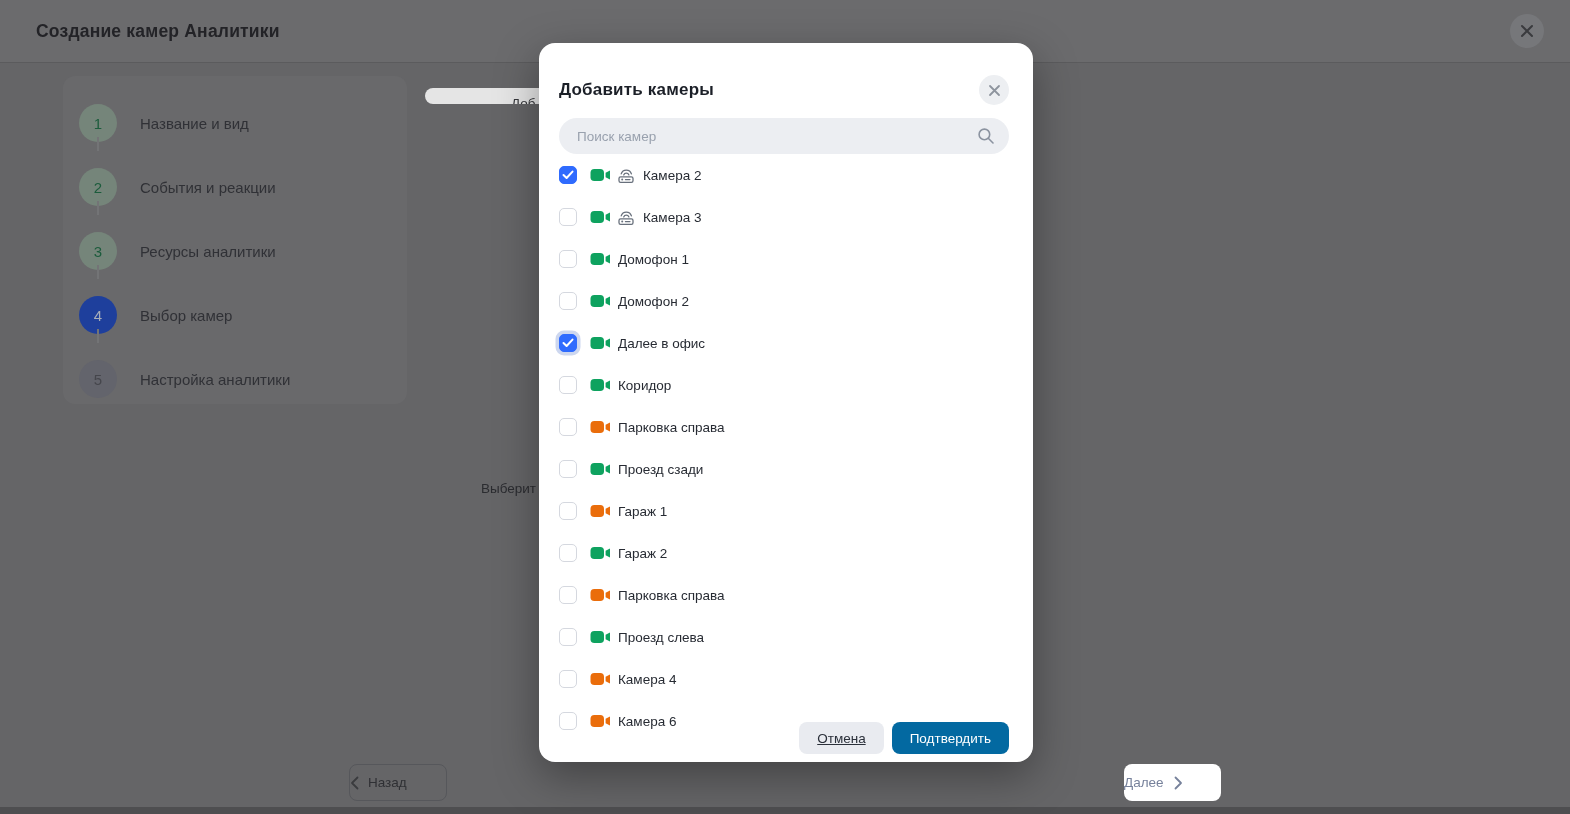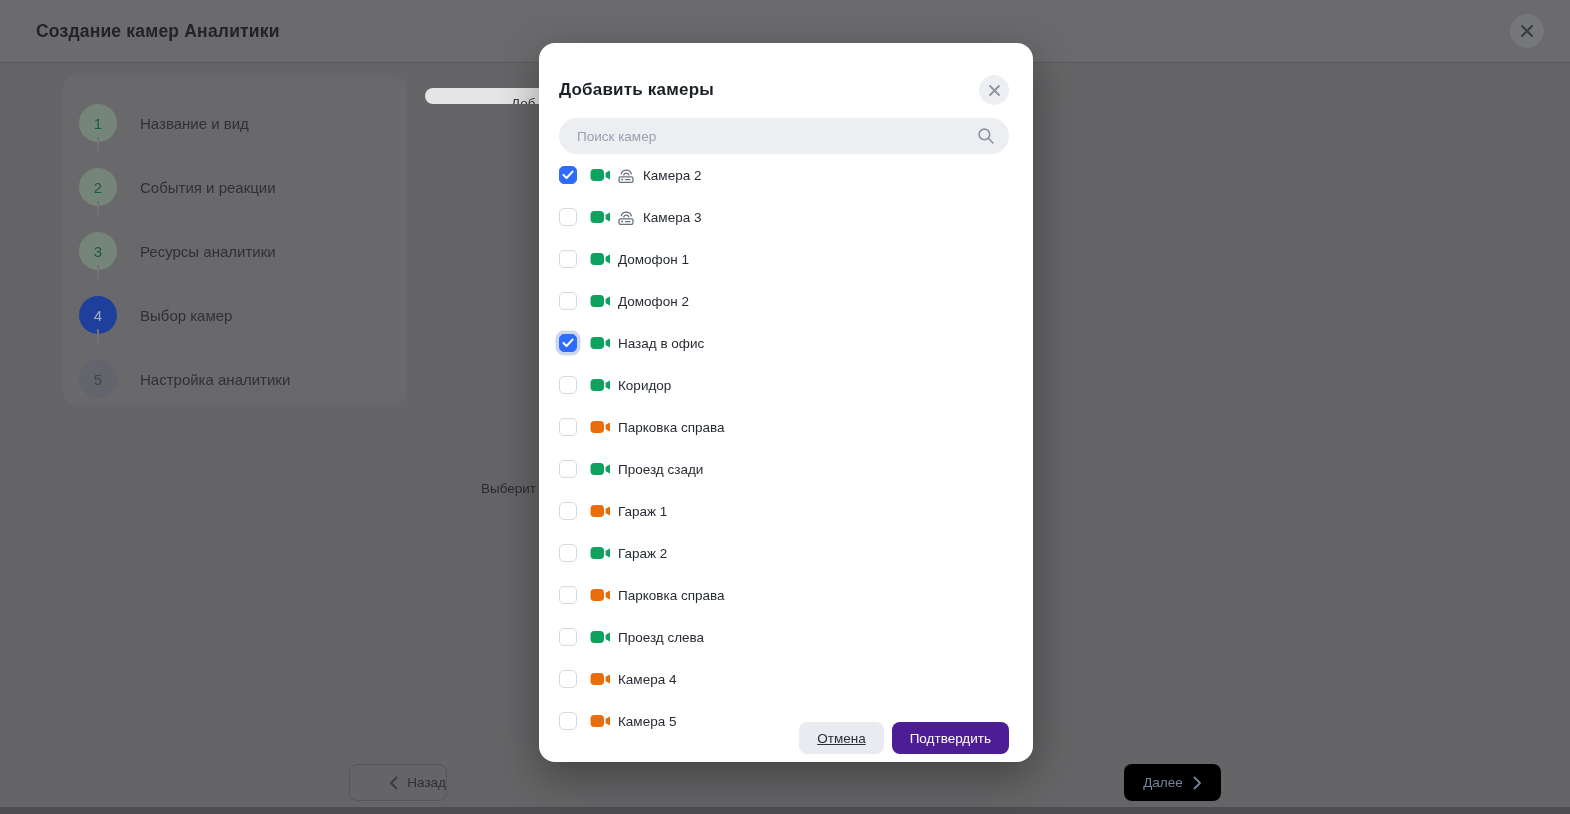--- a/index.html
+++ b/index.html
@@ -17,22 +17,22 @@
   .step:not(:last-child)::after{content:"";position:absolute;left:18px;top:46px;width:2px;height:14px;background:#737476;}
   .step.done .step-circle{background:#75857a;color:#1c5c3c;}
   .step.active .step-circle{background:#1e3f9c;color:#a8aeb9;}
   .step.pending .step-circle{background:#63646c;color:#45464c;}
   .step-label{margin-left:23px;font-size:15px;color:#303136;}
 
   .bg-add-btn{position:absolute;left:425px;top:88px;width:170px;height:16px;border-radius:8px;background:#e5e5e5;overflow:hidden;cursor:pointer;}
   .bg-add-btn span{position:absolute;left:86px;top:8px;font-size:13.5px;color:#37383c;}
   .bg-hint{position:absolute;left:481px;top:481px;font-size:13.5px;color:#2b2c30;white-space:nowrap;}
 
-  .bg-back{position:absolute;left:349px;top:764px;width:98px;height:37px;border-radius:8px;border:1px solid #56575b;box-sizing:border-box;background:transparent;display:flex;align-items:center;justify-content:flex-end;gap:9px;cursor:pointer;font-size:13.5px;color:#2f3034;}
-  .bg-next{position:absolute;left:1124px;top:764px;width:97px;height:37px;border-radius:8px;background:#000000;display:flex;align-items:center;justify-content:center;gap:10px;cursor:pointer;font-size:13.5px;color:#76819b;}
+  .bg-back{position:absolute;left:349px;top:764px;width:98px;height:37px;border-radius:8px;border:1px solid #56575b;box-sizing:border-box;background:transparent;display:flex;align-items:center;justify-content:flex-start;gap:9px;cursor:pointer;font-size:13.5px;color:#2f3034;}
+  .bg-next{position:absolute;left:1124px;top:764px;width:97px;height:37px;border-radius:8px;background:#ffffff;display:flex;align-items:center;justify-content:flex-start;gap:10px;cursor:pointer;font-size:13.5px;color:#76819b;}
   .bg-bottom-strip{position:absolute;left:0;bottom:0;width:1570px;height:7px;background:#4e4e50;}
 
   
   .modal{position:absolute;left:539px;top:43px;width:494px;height:719px;background:#ffffff;border-radius:16px;box-shadow:0 14px 44px rgba(0,0,0,.35);box-sizing:border-box;padding:32px 24px 0 20px;}
   .modal-head{display:flex;align-items:flex-start;justify-content:space-between;}
   .modal-title{font-size:17px;font-weight:700;color:#1b1f27;padding-top:5px;letter-spacing:.2px;}
   .modal-close{width:30px;height:30px;border-radius:50%;background:#edeff2;display:flex;align-items:center;justify-content:center;cursor:pointer;flex:0 0 30px;}
 
   .search{margin-top:13px;height:36px;border-radius:18px;background:#eceef2;display:flex;align-items:center;padding:0 14px 0 16px;}
   .search input{flex:1;border:none;outline:none;background:transparent;font-family:inherit;font-size:13.5px;color:#3a404b;}
@@ -46,21 +46,21 @@
   .cb svg{display:none;}
   .row.checked .cb svg{display:block;}
   .cam-ic{margin-left:13px;flex:0 0 21px;}
   .smart-ic{margin-left:6px;margin-right:1px;flex:0 0 18px;}
   .row:not(.smart) .smart-ic{display:none;}
   .row-label{margin-left:7px;font-size:13.5px;color:#272b33;}
 
   .modal-foot{position:absolute;right:24px;bottom:8px;display:flex;gap:8px;}
   .btn{height:32px;border:none;border-radius:8px;font-family:inherit;font-size:13.5px;padding:0 18px;cursor:pointer;display:flex;align-items:center;justify-content:center;}
   .btn-cancel{background:#e9ebf0;color:#2b303a;text-decoration:underline;}
-  .btn-confirm{background:#4c1d95;color:#ffffff;}
+  .btn-confirm{background:#0369a1;color:#ffffff;}
 </style>
 </head>
 <body>
 
 <div class="stage">
 
   <div class="bg-header"></div>
   <div class="bg-title">Создание камер Аналитики</div>
   <div class="bg-close">
     <svg width="14" height="14" viewBox="0 0 14 14">
@@ -209,21 +209,21 @@
     <span class="cb">
       <svg width="12" height="10" viewBox="0 0 12 10">
               <path d="M1.5 5 L4.6 8 L10.5 1.6" stroke="#ffffff" stroke-width="2" fill="none" stroke-linecap="round" stroke-linejoin="round"></path>
             </svg>
     </span>
     <svg class="cam-ic" width="21" height="14" viewBox="0 0 21 14" fill="#0ea25f">
       <rect x="0.5" y="1" width="13.5" height="12" rx="3.8"></rect>
       <path d="M15.6 4.7 L20 2.5 L20 11.5 L15.6 9.3 Z"></path>
     </svg>
 
-    <span class="row-label">Назад в офис</span>
+    <span class="row-label">Далее в офис</span>
   </div>
 
   <div class="row">
     <span class="cb">
       
     </span>
     <svg class="cam-ic" width="21" height="14" viewBox="0 0 21 14" fill="#0ea25f">
       <rect x="0.5" y="1" width="13.5" height="12" rx="3.8"></rect>
       <path d="M15.6 4.7 L20 2.5 L20 11.5 L15.6 9.3 Z"></path>
     </svg>
@@ -317,21 +317,21 @@
 
   <div class="row">
     <span class="cb">
       
     </span>
     <svg class="cam-ic" width="21" height="14" viewBox="0 0 21 14" fill="#ea6d0b">
       <rect x="0.5" y="1" width="13.5" height="12" rx="3.8"></rect>
       <path d="M15.6 4.7 L20 2.5 L20 11.5 L15.6 9.3 Z"></path>
     </svg>
 
-    <span class="row-label">Камера 5</span>
+    <span class="row-label">Камера 6</span>
   </div>
 </div>
 
     <div class="modal-foot">
       <button class="btn btn-cancel">Отмена</button>
       <button class="btn btn-confirm">Подтвердить</button>
     </div>
   </div>
 </div>
 

